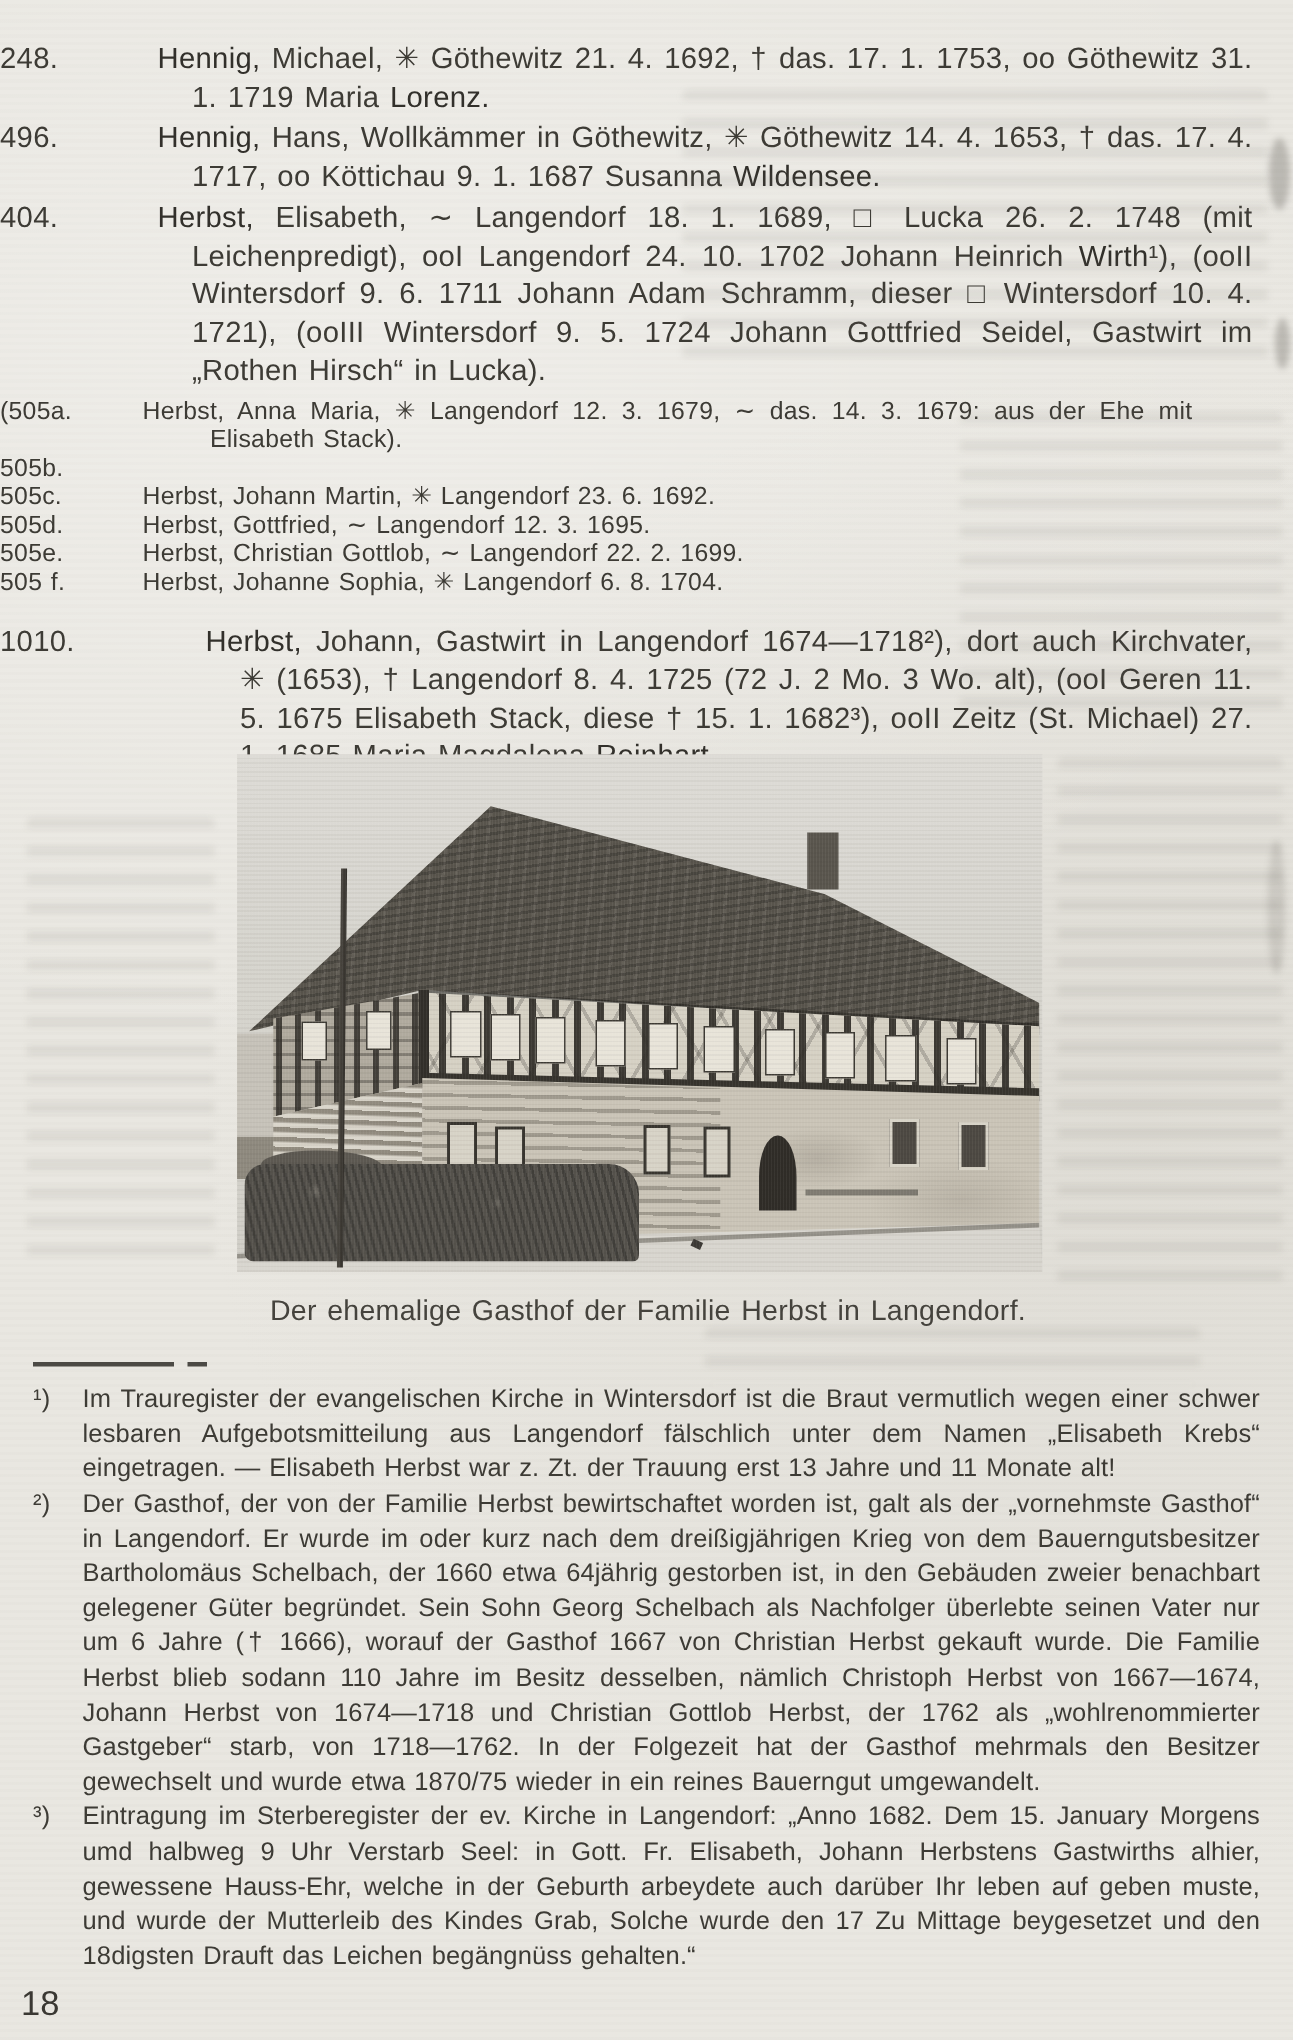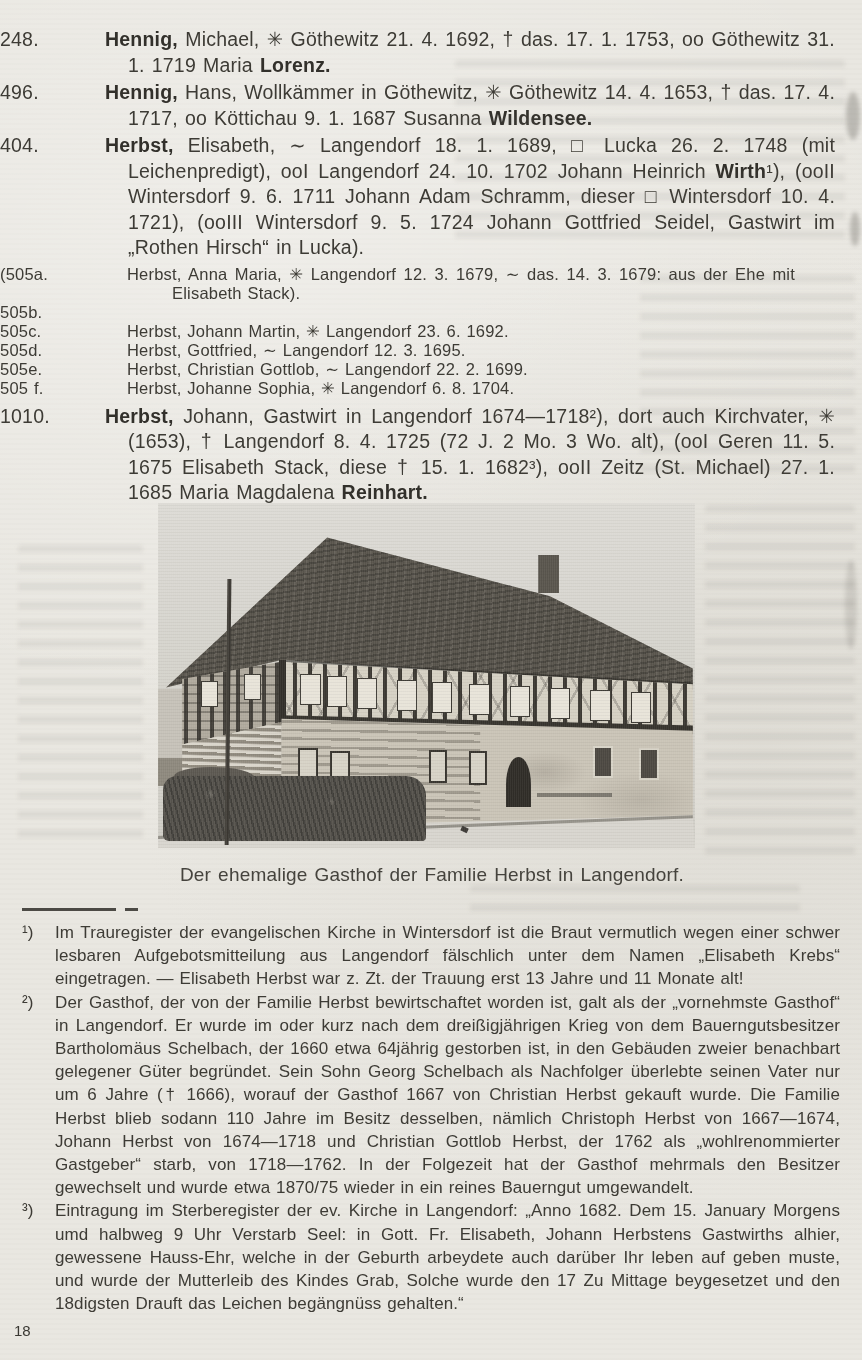--- a/index.html
+++ b/index.html
@@ -12,25 +12,25 @@
       #e9e7e1;
     font-family:"Liberation Sans","DejaVu Sans",sans-serif;
     color:#3d3b35;
   }
   
   .entries{position:absolute;left:0;top:27px;width:835px;}
   .entry{display:flex;font-size:19.5px;line-height:25.5px;margin-bottom:2px;
          letter-spacing:.2px;word-spacing:1.5px;}
   .entry .num{flex:0 0 79px;text-align:left;white-space:pre;}
   .entry .body{flex:1;margin-left:26px;padding-left:23px;text-indent:-23px;text-align:justify;}
-  .entry .b{font-weight:bold;color:#32302b;}
-  .entry.sub{font-size:16.5px;line-height:19px;margin-bottom:0;word-spacing:1px;gap:32px;}
+  .entry .b{font-weight:normal;color:#32302b;}
+  .entry.sub{font-size:16.5px;line-height:19px;margin-bottom:0;word-spacing:1px;}
   .entry.sub .body{margin-left:16px;padding-left:45px;text-indent:-45px;padding-right:40px;}
   .entry.sub.firstsub{margin-top:4px;}
-  .entry.last{margin-top:6px;}
+  .entry.last{margin-top:18px;gap:32px;}
   
   .photo{position:absolute;left:158px;top:503px;width:537px;height:345px;overflow:hidden;
          background:#d8d6d0;filter:blur(.35px) contrast(.97) brightness(1.01);
          box-shadow:inset 0 0 18px 8px rgba(233,231,225,.55);}
   .ph{position:absolute;}
   .sky{inset:0;background:linear-gradient(180deg,#dedcd6 0%,#d6d4cd 45%,#d0cec7 100%);}
   .farwall{left:0;top:54%;width:5.5%;height:28%;background:#c6c2b9;}
   .farshed{left:0;top:74%;width:6.5%;height:8%;background:#8d887d;}
   .roof{inset:0;
     clip-path:polygon(31.5% 10%,73% 27%,99.6% 48%,99.6% 53%,23% 45.5%,1.5% 53.5%);
@@ -91,21 +91,21 @@
   
   .caption{position:absolute;left:112px;top:863px;width:640px;text-align:center;
            font-size:19px;line-height:24px;color:#45433d;letter-spacing:.2px;word-spacing:1.5px;}
   .fn-rule{position:absolute;left:22px;top:908px;height:3px;}
   .fn-rule .seg1{display:inline-block;width:94px;height:2.5px;background:#4c4a45;vertical-align:top;}
   .fn-rule .seg2{display:inline-block;width:13px;height:2.5px;background:#4c4a45;vertical-align:top;margin-left:9px;}
   .footnotes{position:absolute;left:22px;top:921px;width:818px;}
   .footnote{display:flex;font-size:17px;line-height:23.2px;letter-spacing:.1px;word-spacing:1px;}
   .fn-marker{flex:0 0 26px;}
   .fn-body{flex:1;margin-left:7px;text-align:justify;}
-  .page-num{position:absolute;left:14px;top:1322px;font-size:15px;color:#3a3833;}
+  .page-num{position:absolute;left:14px;top:1322px;font-size:23px;color:#3a3833;}
   
   .ghost{position:absolute;border-radius:4px;filter:blur(2.2px);
     background:repeating-linear-gradient(180deg, rgba(110,106,97,.10) 0 7px, rgba(0,0,0,0) 7px 19px);}
   .smudge{position:absolute;background:rgba(84,80,72,.30);filter:blur(2px);border-radius:50%;}
 </style>
 </head>
 <body>
 
 <div class="page">
 

